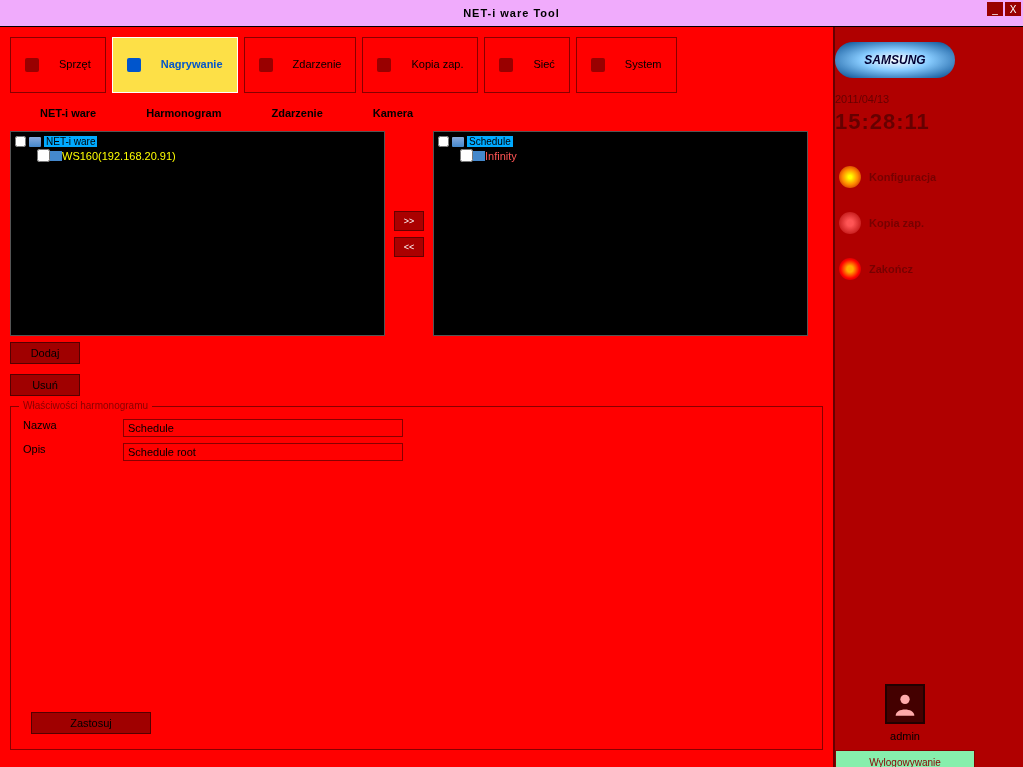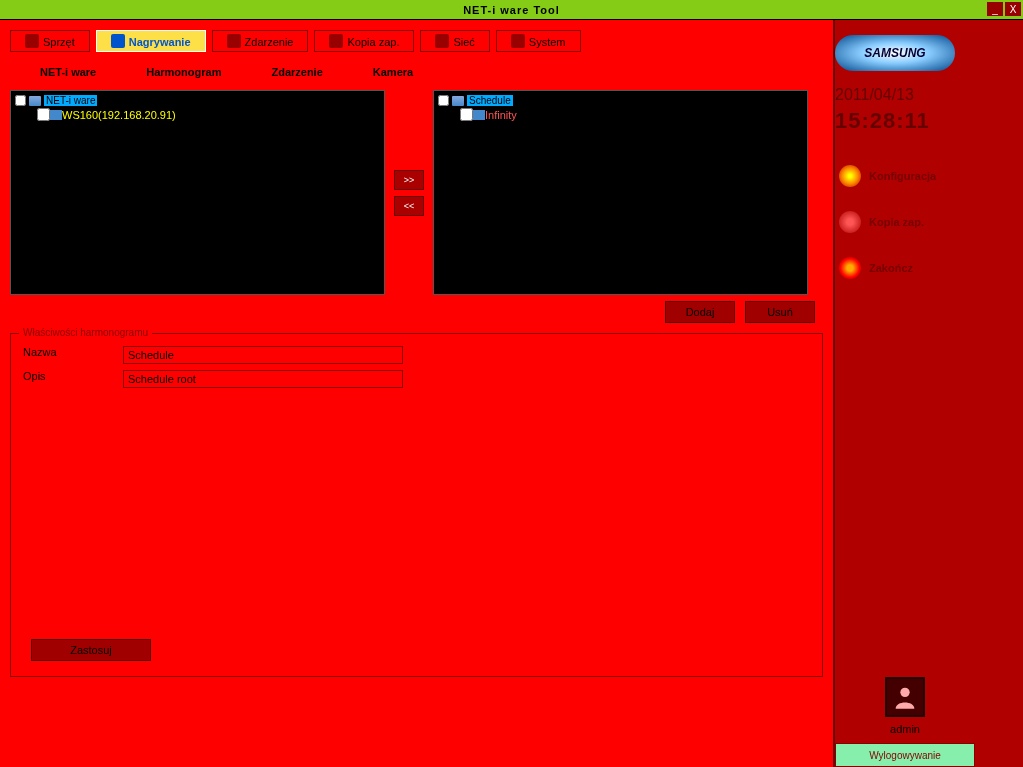--- a/index.html
+++ b/index.html
@@ -1,29 +1,29 @@
 <!DOCTYPE html>
 <html><head>
 <meta charset="utf-8">
 <style>
 * { box-sizing: border-box; margin: 0; padding: 0; font-family: Tahoma, sans-serif; font-size: 11px; }
 body { background: #ff0000; width: 1023px; height: 767px; overflow: hidden; }
 
-.titlebar { height: 20px; background: #84cc16; border-bottom: 1px solid #000; display: flex; align-items: center; justify-content: center; position: relative; }
+.titlebar { height: 27px; background: #f0abfc; border-bottom: 1px solid #000; display: flex; align-items: center; justify-content: center; position: relative; }
 .titlebar .title { color: #000; font-weight: bold; letter-spacing: 1px; }
 .titlebar .controls { position: absolute; right: 2px; top: 2px; display: flex; gap: 2px; }
 .titlebar .controls span { width: 16px; height: 14px; background: #900; color: #fff; display: inline-flex; align-items: center; justify-content: center; font-size: 10px; cursor: pointer; }
 
 .main-area { display: flex; height: calc(100% - 20px); }
 .content { flex: 1; padding: 10px; background: #ff0000; }
 .sidebar { width: 190px; background: #b00000; border-left: 2px solid #600; display: flex; flex-direction: column; align-items: flex-start; padding-top: 15px; }
 
 
 .tabs { display: flex; gap: 6px; margin-bottom: 8px; }
-.tab { display: flex; align-items: flex-end; gap: 4px; padding: 3px 14px; background: #ff0000; color: #000; cursor: pointer; border: 1px solid #800; }
+.tab { display: flex; align-items: flex-start; gap: 20px; padding: 20px 14px; background: #ff0000; color: #000; cursor: pointer; border: 1px solid #800; }
 .tab.active { background: #fde047; color: #0055cc; font-weight: bold; border: 1px solid #fff; }
 .tab .tab-icon { width: 14px; height: 14px; background: #900; border-radius: 2px; display: inline-block; }
 .tab.active .tab-icon { background: #0055cc; }
 
 
 .subtabs { display: flex; gap: 50px; padding: 6px 30px 12px 30px; }
 .subtab { color: #000; cursor: pointer; font-weight: bold; }
 
 
 .panels-row { display: flex; gap: 6px; margin-bottom: 6px; align-items: stretch; }
@@ -34,36 +34,36 @@
 
 .tree-node { display: flex; align-items: center; gap: 3px; margin-bottom: 2px; }
 .tree-node input[type=checkbox] { width: 11px; height: 11px; }
 .tree-node .node-icon { width: 12px; height: 10px; background: linear-gradient(#8ad, #48c); display: inline-block; border-radius: 1px; }
 .tree-node .node-label { background: #0af; color: #000; padding: 0 2px; font-size: 10px; }
 .tree-node.root .node-label { background: #0af; }
 .tree-child { margin-left: 22px; display: flex; align-items: center; gap: 0; color: #ff0; font-size: 10px; }
 .tree-child .node-icon { background: #48c; width: 12px; height: 10px; display: inline-block; }
 .tree-child.red-text { color: #f55; }
 
-.action-row { display: flex; justify-content: flex-end; gap: 10px; padding-right: 8px; margin-bottom: 10px; }
+.action-row { display: flex; justify-content: flex-end; gap: 10px; padding-right: 8px; margin-bottom: 10px; flex-direction: column; }
 .btn { width: 70px; height: 22px; background: #a00000; border: 1px solid #500; color: #000; display: flex; align-items: center; justify-content: center; cursor: pointer; }
 
 
 .fieldset { border: 1px solid #800; padding: 12px; position: relative; height: 344px; }
 .fieldset .legend { position: absolute; top: -7px; left: 8px; background: #ff0000; padding: 0 4px; color: #800; font-size: 10px; }
 .form-row { display: flex; margin-bottom: 6px; }
 .form-row label { width: 100px; color: #000; }
 .form-row input[type=text] { width: 280px; background: #ff0000; border: 1px solid #800; padding: 2px 4px; color: #000; }
 
 .bottom-btn-row { position: absolute; bottom: 15px; left: 20px; }
 .bottom-btn-row .btn { width: 120px; }
 
 
 .logo { width: 120px; height: 36px; border-radius: 18px; background: radial-gradient(ellipse at center, #fff 0%, #8cf 40%, #048 100%); display: flex; align-items: center; justify-content: center; color: #003; font-style: italic; font-weight: bold; font-size: 12px; margin-bottom: 15px; }
-.date-text { color: #600; font-size: 16px; margin-bottom: 4px; }
+.date-text { color: #600; font-size: 11px; margin-bottom: 4px; }
 .time-text { color: #600; font-size: 22px; font-weight: bold; margin-bottom: 25px; letter-spacing: 1px; }
 .side-link { display: flex; align-items: center; gap: 8px; width: 160px; padding: 6px 4px; color: #700; font-weight: bold; font-size: 13px; cursor: pointer; margin-bottom: 12px; }
 .side-link .link-icon { width: 22px; height: 22px; border-radius: 50%; background: radial-gradient(circle, #ff0 20%, #f80 60%, #a00 100%); display: inline-block; }
 .side-link.gear .link-icon { background: radial-gradient(circle, #ff0 10%, #f80 50%, #a00 100%); }
 .side-link.backup .link-icon { background: radial-gradient(circle, #f55 20%, #a00 100%); }
 .side-link.exit .link-icon { background: radial-gradient(circle, #fa0 20%, #f00 60%, #800 100%); }
 
 .user-area { margin-top: auto; display: flex; flex-direction: column; align-items: center; }
 .avatar { width: 40px; height: 40px; background: #400; border: 2px solid #200; margin-bottom: 6px; display: flex; align-items: center; justify-content: center; }
 .avatar svg { width: 28px; height: 28px; }

